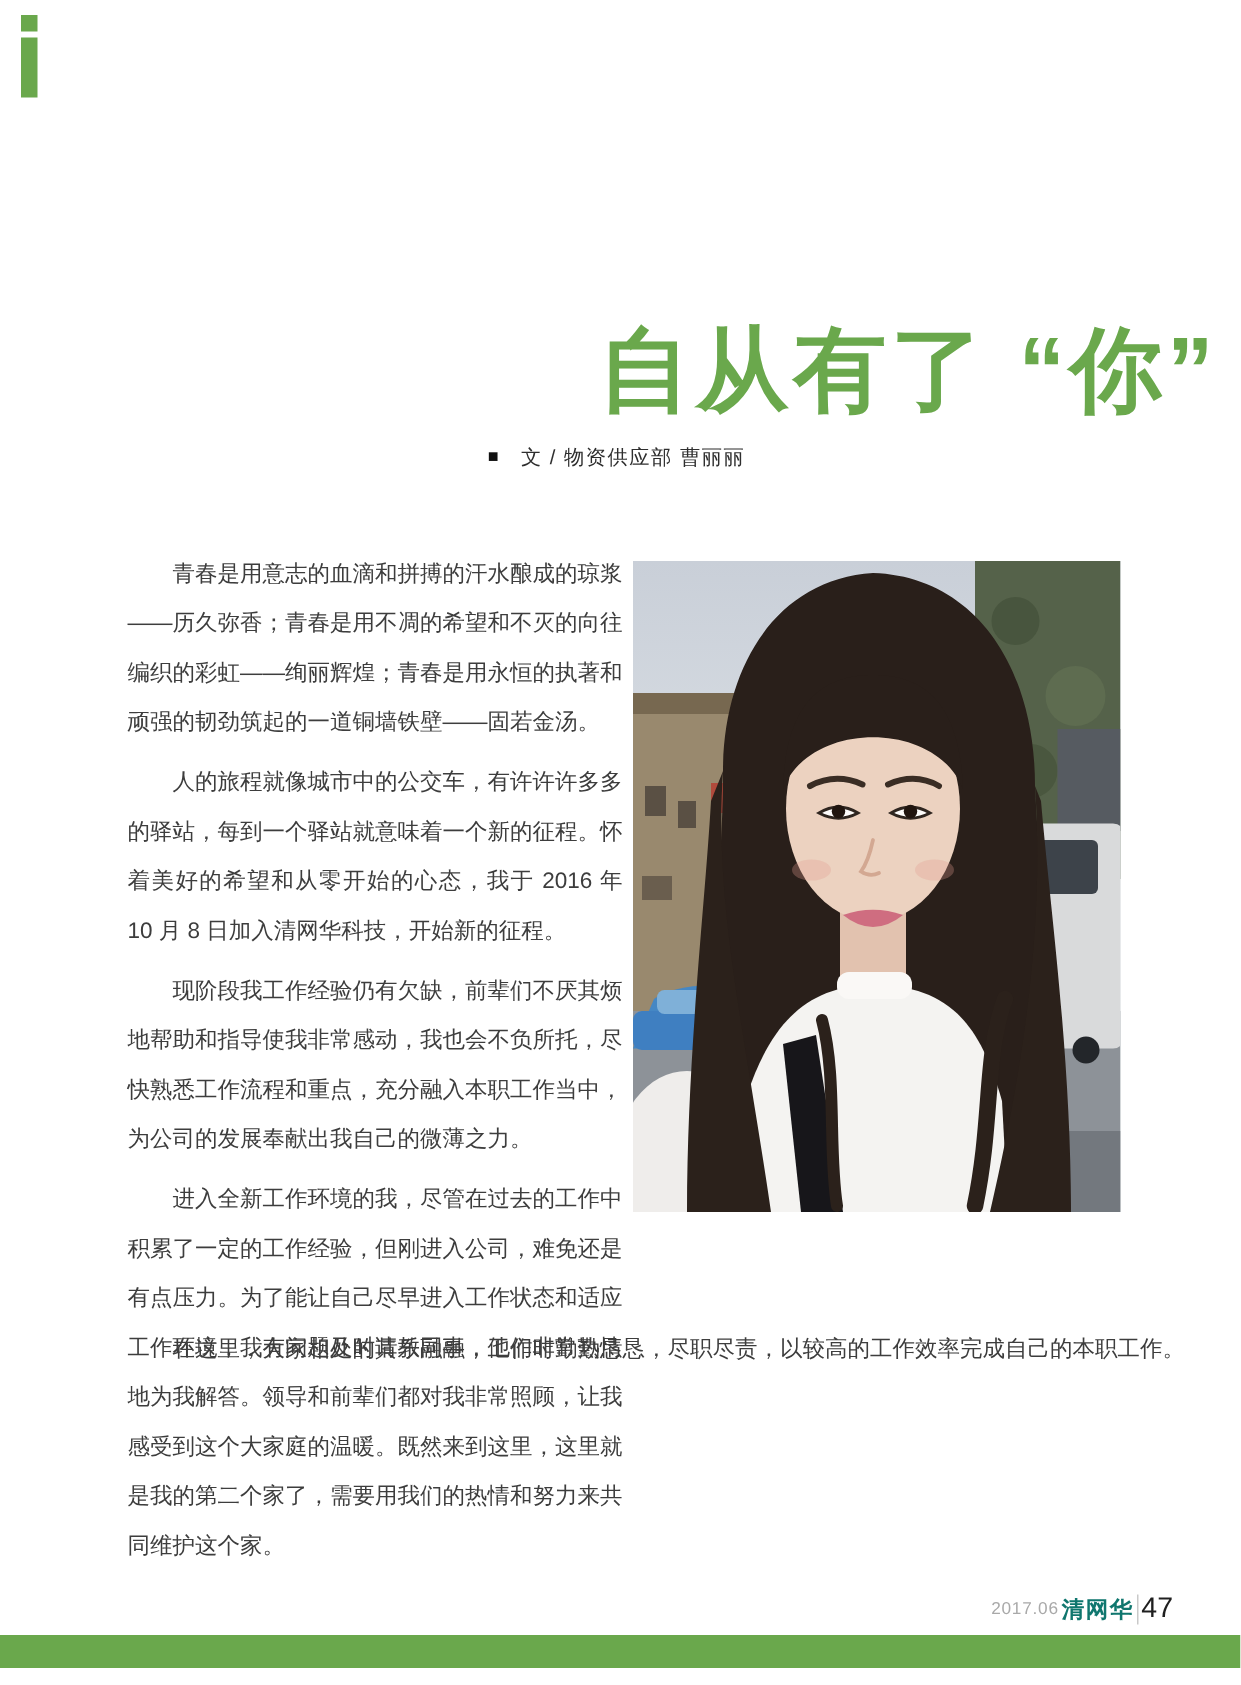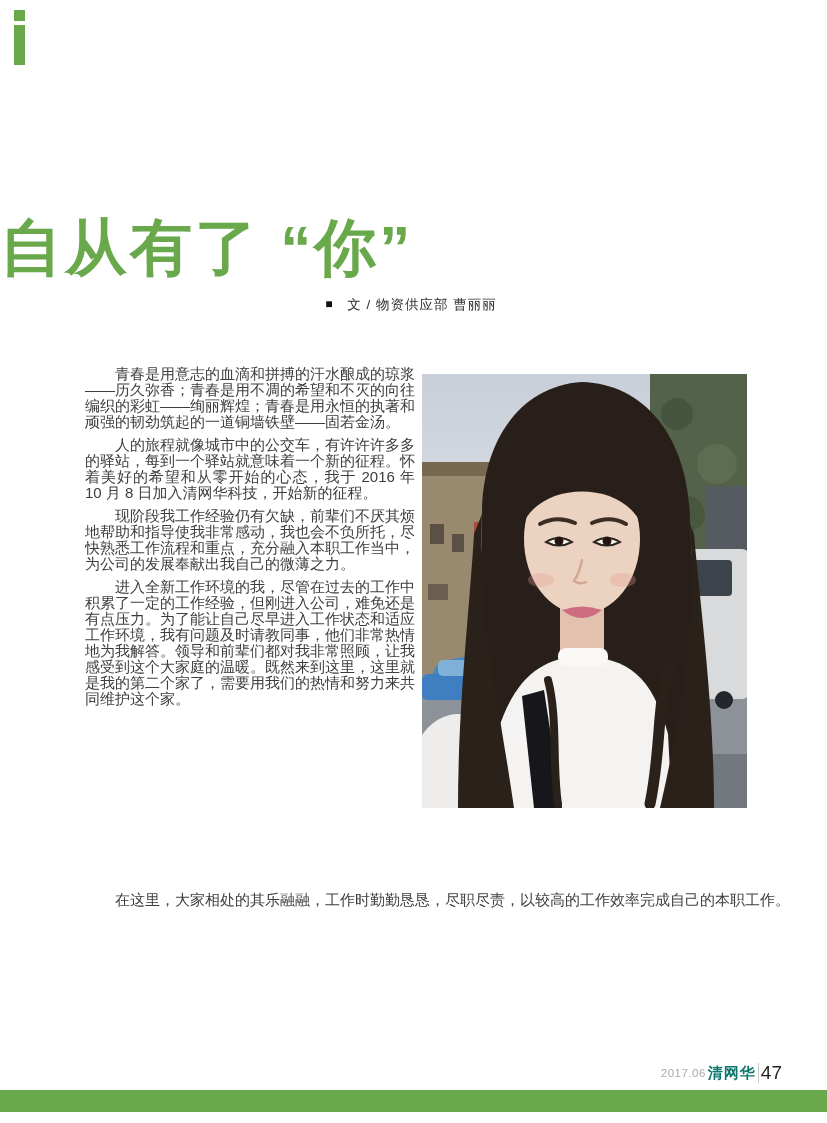--- a/index.html
+++ b/index.html
@@ -7,33 +7,33 @@
     width:827px;height:1123px;position:relative;background:#ffffff;overflow:hidden;
     font-family:"Liberation Sans","DejaVu Sans",sans-serif;
   }
   .page{position:absolute;inset:0;}
   
   .corner-square{position:absolute;left:14px;top:10px;width:11px;height:11px;}
   .corner-bar{position:absolute;left:14px;top:25px;width:11px;height:40px;}
   .bottom-bar{position:absolute;left:0;top:1090px;width:827px;height:22px;}
   
   .title{
-    position:absolute;left:0;top:172px;width:812px;text-align:left;
+    position:absolute;left:0;top:172px;width:812px;text-align:right;
     font-size:62px;font-weight:900;letter-spacing:3px;line-height:1.1;
   }
   
   .byline{
     position:absolute;left:0;top:296px;width:800px;text-align:center;
     font-size:13.5px;color:#2e2e2e;letter-spacing:1px;padding-left:11px;
   }
   .byline .sq{font-size:12px;color:#111;margin-right:9px;vertical-align:1px;}
   
   .col{
     position:absolute;left:85px;top:366px;width:330px;
-    font-size:15px;line-height:16px;color:#3d3d3d;
+    font-size:15px;line-height:33px;color:#3d3d3d;
     text-align:justify;text-justify:inter-character;
   }
   .col p, .wide p{margin:0 0 7px 0;text-indent:2em;}
   
   .wide{
     position:absolute;left:85px;top:886px;width:730px;
     font-size:15px;line-height:28px;color:#3d3d3d;
     text-align:justify;text-justify:inter-character;
   }
   .wide p{margin:0 0 4px 0;}

